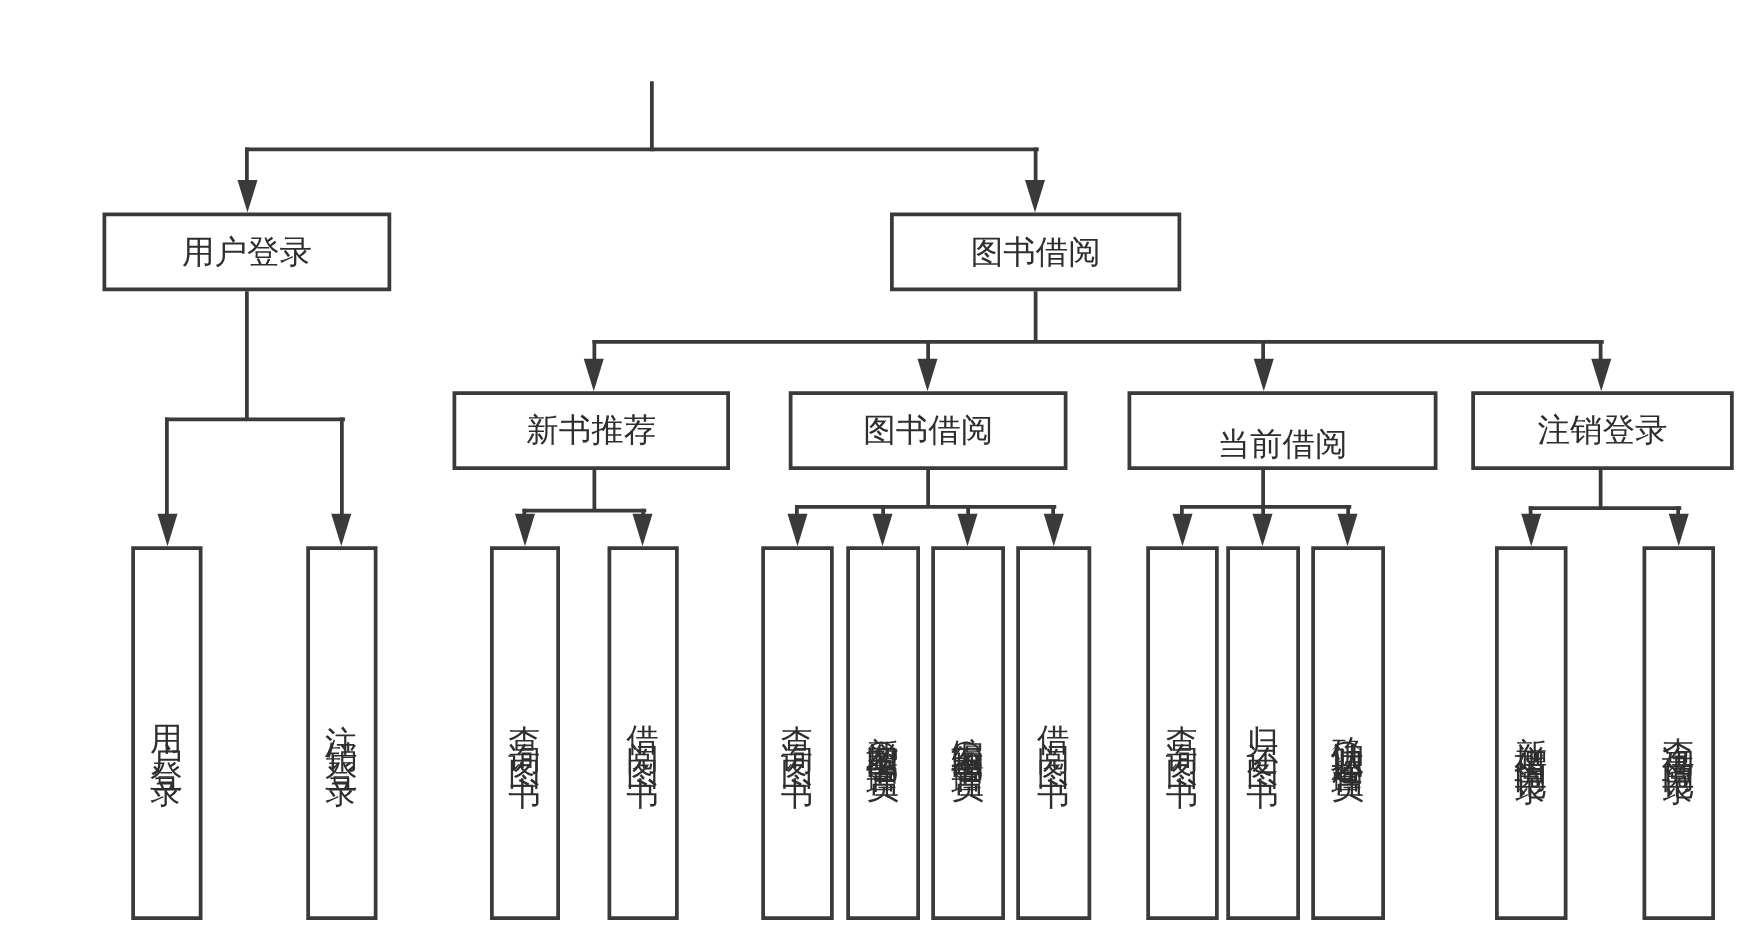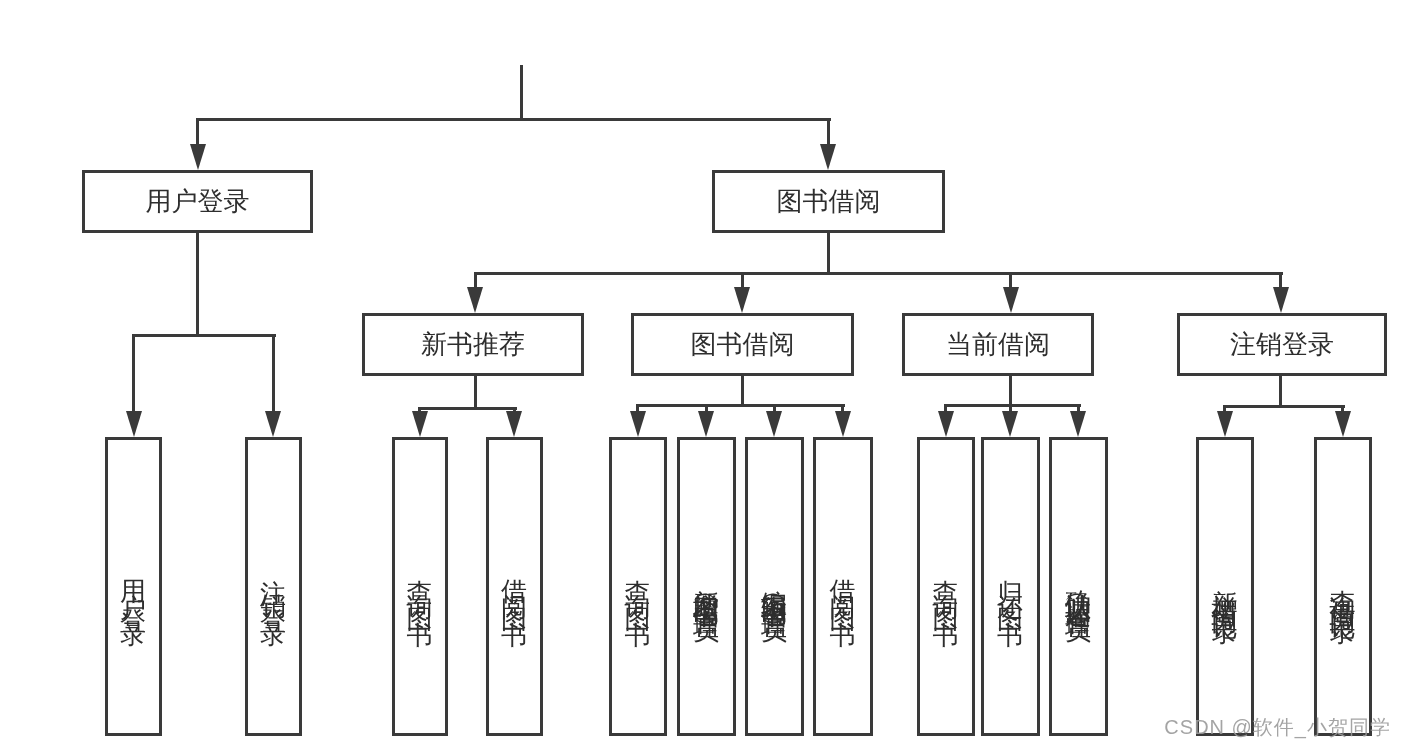--- a/index.html
+++ b/index.html
@@ -83,21 +83,21 @@
   <div class="box" style="left:712px;top:170px;width:233px;height:63px;">
     <span>图书借阅</span>
   </div>
 
   <div class="box" style="left:631px;top:313px;width:223px;height:63px;">
     <span>图书借阅</span>
   </div>
   <div class="box" style="left:362px;top:313px;width:222px;height:63px;">
     <span>新书推荐</span>
   </div>
-  <div class="box" style="left:902px;top:313px;width:192px;height:63px;">
+  <div class="box" style="left:902px;top:313px;width:248px;height:63px;align-items:flex-end;">
     <span>当前借阅</span>
   </div>
   <div class="box" style="left:1177px;top:313px;width:210px;height:63px;">
     <span>注销登录</span>
   </div>
 
   <div class="box vbox ls4" style="left:105px;top:437px;width:57px;height:299px;">
     <span>用户登录</span>
   </div>
   <div class="box vbox ls4" style="left:245px;top:437px;width:57px;height:299px;">
@@ -160,15 +160,14 @@
   <div class="arrow" style="left:766px;top:411px;"></div>
   <div class="arrow" style="left:835px;top:411px;"></div>
 
   <div class="arrow" style="left:938px;top:411px;"></div>
   <div class="arrow" style="left:1002px;top:411px;"></div>
   <div class="arrow" style="left:1070px;top:411px;"></div>
 
   <div class="arrow" style="left:1217px;top:411px;"></div>
   <div class="arrow" style="left:1335px;top:411px;"></div>
 
-  <div class="watermark">CSDN @软件_小贺同学</div>
 
 </div>
 
 </body></html>

